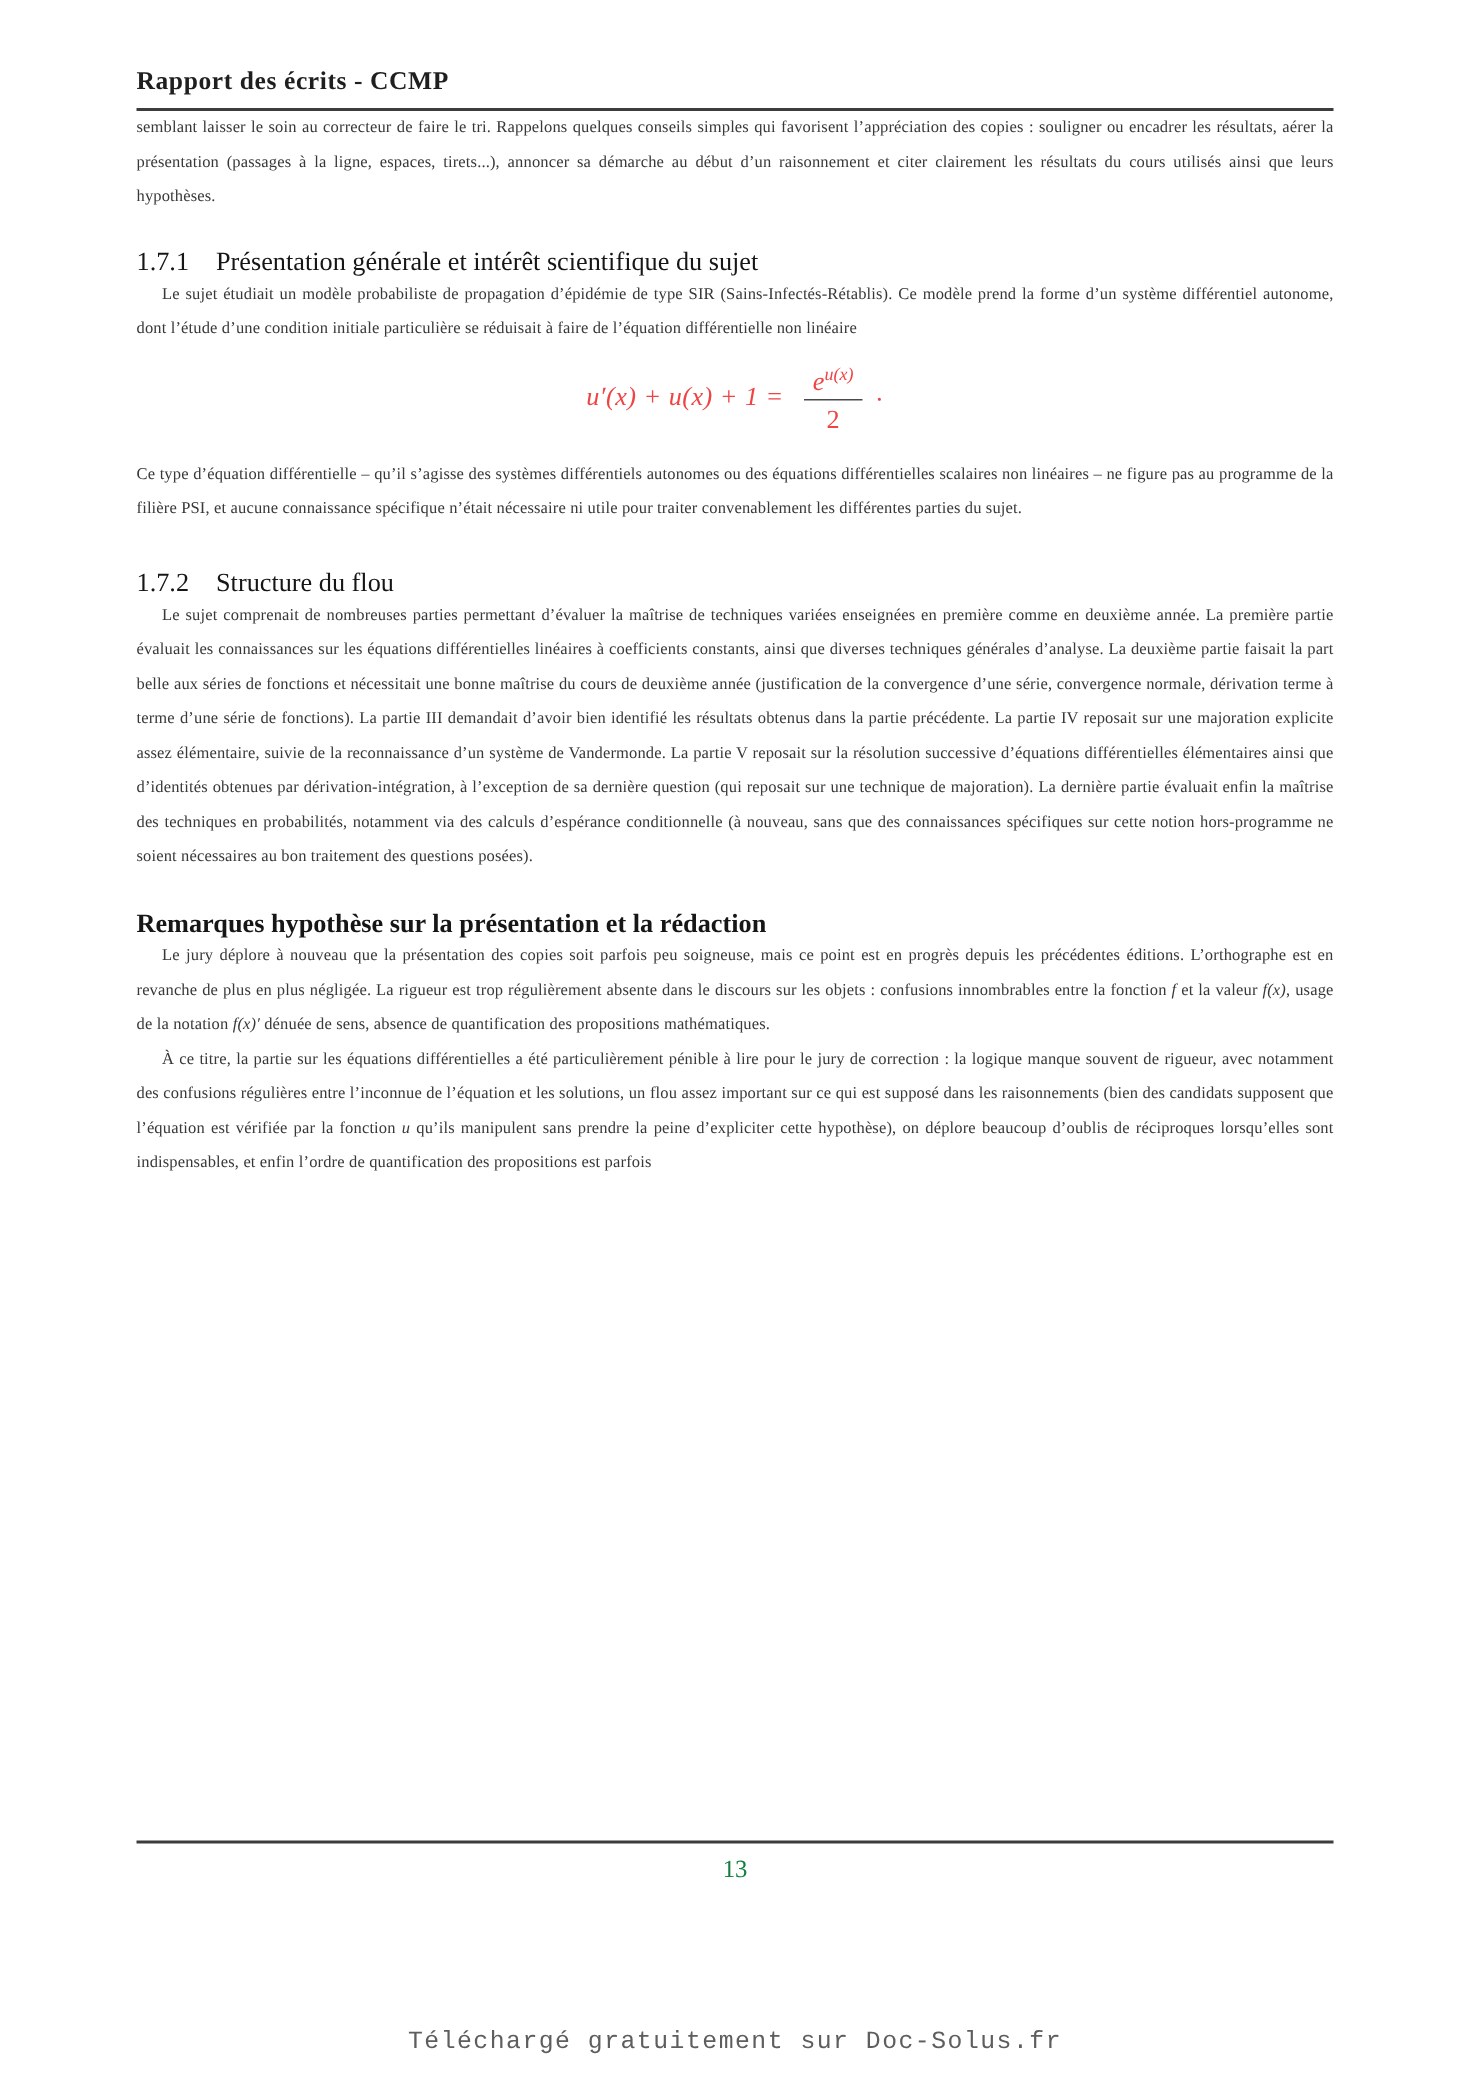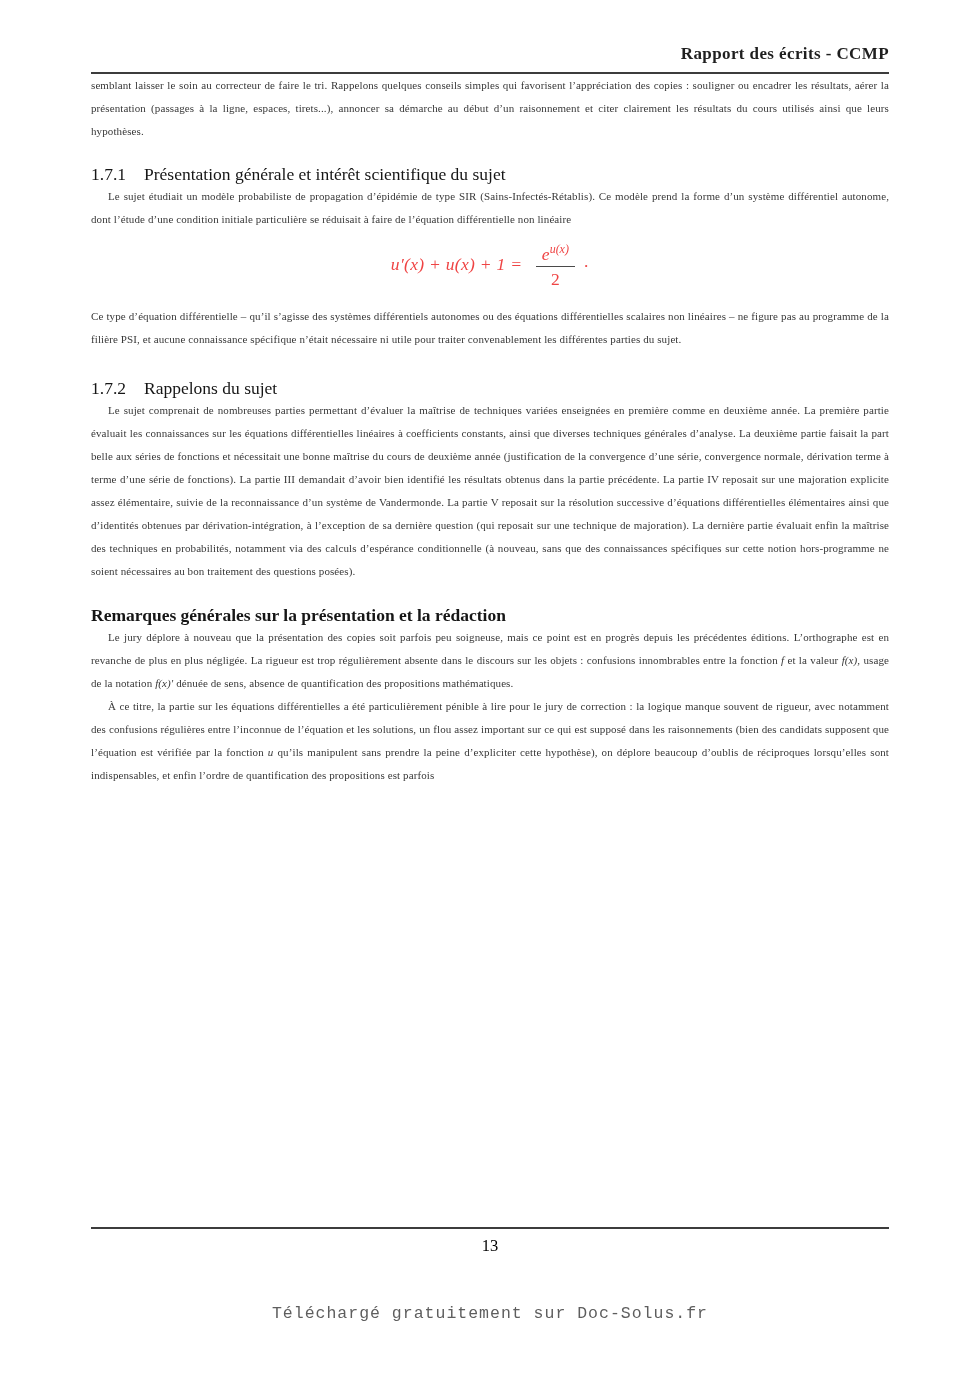--- a/index.html
+++ b/index.html
@@ -8,21 +8,21 @@
     background: #ffffff;
     font-family: "Liberation Serif", serif;
     color: #383838;
     position: relative;
     overflow: hidden;
   }
   .page { position: relative; width: 980px; height: 1386px; }
   .content { margin: 0 91px; width: 798px; }
 
   
-  .header { padding-top: 44px; text-align: right; }
+  .header { padding-top: 44px; text-align: left; }
   .header-title {
     font-weight: bold; font-size: 17px; color: #1f1f1f;
     letter-spacing: 0.4px;
   }
   .header-rule { border: none; border-top: 2px solid #3c3c3c; margin: 8px 0 0 0; }
 
   
   p.body-par {
     text-align: justify;
     font-size: 11px;
@@ -82,24 +82,24 @@
   .remarks-par1 { margin-top: 18px; }
   .remarks-par2 { margin-top: 5px; }
 
   
   .footer-rule {
     position: absolute; top: 1227px; left: 91px; width: 798px;
     border: none; border-top: 2px solid #3c3c3c; margin: 0;
   }
   .page-number {
     position: absolute; top: 1236px; left: 0; width: 100%;
-    text-align: center; font-size: 16.5px; color: #000000;
+    text-align: center; font-size: 16.5px; color: #15803d;
   }
   .watermark {
-    position: absolute; top: 1304px; left: 0; width: 100%;
+    position: absolute; top: 1351px; left: 0; width: 100%;
     text-align: center;
     font-family: "Liberation Mono", monospace;
     font-size: 16.5px; color: #5e5e5e; letter-spacing: 1px;
   }
 </style>
 </head>
 <body>
 
 <div class="page">
   <div class="content">
@@ -123,26 +123,26 @@
       <span class="frac">
         <span class="num"><span>e</span><sup>u(x)</sup></span>
         <span class="den">2</span>
       </span>
       <span class="eq-dot">·</span>
     </div>
 
     <p class="body-par par-after-sub1">Ce type d’équation différentielle – qu’il s’agisse des systèmes différentiels autonomes ou des équations différentielles scalaires non linéaires – ne figure pas au programme de la filière PSI, et aucune connaissance spécifique n’était nécessaire ni utile pour traiter convenablement les différentes parties du sujet.</p>
 
     <div class="subsection-heading sub2">
-      <span class="sec-num">1.7.2</span><span>Rappelons du sujet</span>
+      <span class="sec-num">1.7.2</span><span>Structure du flou</span>
     </div>
 
     <p class="body-par indent par-after-sub2">Le sujet comprenait de nombreuses parties permettant d’évaluer la maîtrise de techniques variées enseignées en première comme en deuxième année. La première partie évaluait les connaissances sur les équations différentielles linéaires à coefficients constants, ainsi que diverses techniques générales d’analyse. La deuxième partie faisait la part belle aux séries de fonctions et nécessitait une bonne maîtrise du cours de deuxième année (justification de la convergence d’une série, convergence normale, dérivation terme à terme d’une série de fonctions). La partie III demandait d’avoir bien identifié les résultats obtenus dans la partie précédente. La partie IV reposait sur une majoration explicite assez élémentaire, suivie de la reconnaissance d’un système de Vandermonde. La partie V reposait sur la résolution successive d’équations différentielles élémentaires ainsi que d’identités obtenues par dérivation-intégration, à l’exception de sa dernière question (qui reposait sur une technique de majoration). La dernière partie évaluait enfin la maîtrise des techniques en probabilités, notamment via des calculs d’espérance conditionnelle (à nouveau, sans que des connaissances spécifiques sur cette notion hors-programme ne soient nécessaires au bon traitement des questions posées).</p>
 
-    <div class="remarks-title">Remarques générales sur la présentation et la rédaction</div>
+    <div class="remarks-title">Remarques hypothèse sur la présentation et la rédaction</div>
 
     <p class="body-par indent remarks-par1"><span>Le jury déplore à nouveau que la présentation des copies soit parfois peu soigneuse, mais ce point est en progrès depuis les précédentes éditions. L’orthographe est en revanche de plus en plus négligée. La rigueur est trop régulièrement absente dans le discours sur les objets  : confusions innombrables entre la fonction </span><span class="math">f</span><span> et la valeur </span><span class="math">f(x)</span><span>, usage de la notation </span><span class="math">f(x)′</span><span> dénuée de sens, absence de quantification des propositions mathématiques.</span></p>
 
     <p class="body-par indent remarks-par2"><span>À ce titre, la partie sur les équations différentielles a été particulièrement pénible à lire pour le jury de correction  : la logique manque souvent de rigueur, avec notamment des confusions régulières entre l’inconnue de l’équation et les solutions, un flou assez important sur ce qui est supposé dans les raisonnements (bien des candidats supposent que l’équation est vérifiée par la fonction </span><span class="math">u</span><span> qu’ils manipulent sans prendre la peine d’expliciter cette hypothèse), on déplore beaucoup d’oublis de réciproques lorsqu’elles sont indispensables, et enfin l’ordre de quantification des propositions est parfois</span></p>
 
   </div>
 
   <hr class="footer-rule">
   <div class="page-number">13</div>
   <div class="watermark">Téléchargé gratuitement sur Doc-Solus.fr</div>

